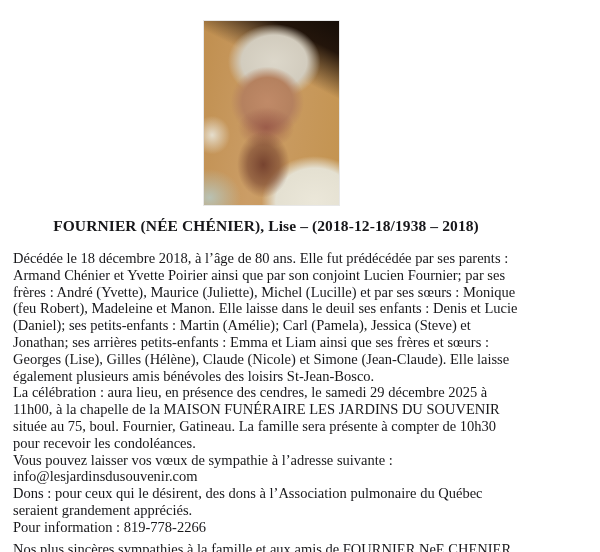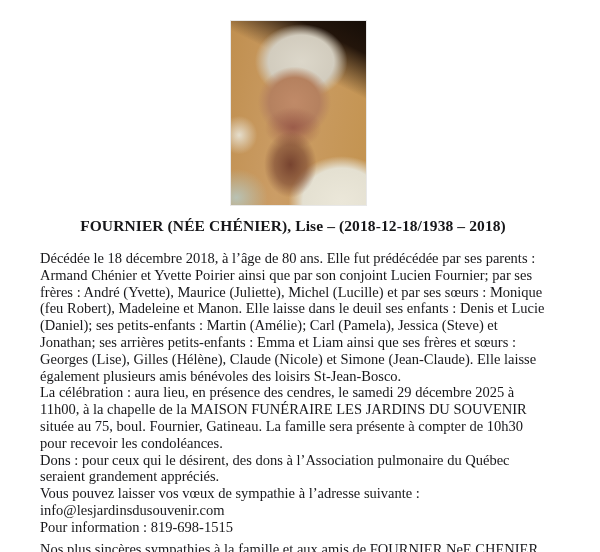--- a/index.html
+++ b/index.html
@@ -8,21 +8,20 @@
     background: #ffffff;
   }
   .page {
     position: relative;
     width: 532px;
     height: 552px;
     background: #ffffff;
     overflow: hidden;
     font-family: "Liberation Serif", "DejaVu Serif", serif;
     color: #17171a;
-    padding-left: 27px;
   }
   .photo-wrap {
     padding-top: 21px;
     display: flex;
     justify-content: center;
   }
   .photo {
     width: 135px;
     height: 184px;
     margin-left: 11px; 
@@ -77,23 +76,23 @@
 
   <div class="photo-wrap">
     <div class="photo"></div>
   </div>
 
   <h1 class="title">FOURNIER (NÉE CHÉNIER), Lise – (2018-12-18/1938 – 2018)</h1>
 
   <div class="bodytext">
     <p>Décédée le 18 décembre 2018, à l’âge de 80 ans. Elle fut prédécédée par ses parents : Armand Chénier et Yvette Poirier ainsi que par son conjoint Lucien Fournier; par ses frères : André (Yvette), Maurice (Juliette), Michel (Lucille) et par ses sœurs : Monique (feu Robert), Madeleine et Manon. Elle laisse dans le deuil ses enfants : Denis et Lucie (Daniel); ses petits-enfants : Martin (Amélie); Carl (Pamela), Jessica (Steve) et Jonathan; ses arrières petits-enfants : Emma et Liam ainsi que ses frères et sœurs : Georges (Lise), Gilles (Hélène), Claude (Nicole) et Simone (Jean-Claude). Elle laisse également plusieurs amis bénévoles des loisirs St-Jean-Bosco.</p>
     <p>La célébration : aura lieu, en présence des cendres, le samedi 29 décembre 2025 à 11h00, à la chapelle de la MAISON FUNÉRAIRE LES JARDINS DU SOUVENIR située au 75, boul. Fournier, Gatineau. La famille sera présente à compter de 10h30 pour recevoir les condoléances.</p>
+    <p>Vous pouvez laisser vos vœux de sympathie à l’adresse suivante : info@lesjardinsdusouvenir.com</p>
     <p>Dons : pour ceux qui le désirent, des dons à l’Association pulmonaire du Québec seraient grandement appréciés.</p>
-    <p>Vous pouvez laisser vos vœux de sympathie à l’adresse suivante : info@lesjardinsdusouvenir.com</p>
-    <p>Pour information : 819-698-1515</p>
+    <p>Pour information : 819-778-2266</p>
 
     <div class="closing">
       <div>Nos plus sincères sympathies à la famille et aux amis de FOURNIER NeE CHENIER Lise –</div>
       <div>2018-12-18..</div>
     </div>
   </div>
 
 </div>
 
 </body></html>

